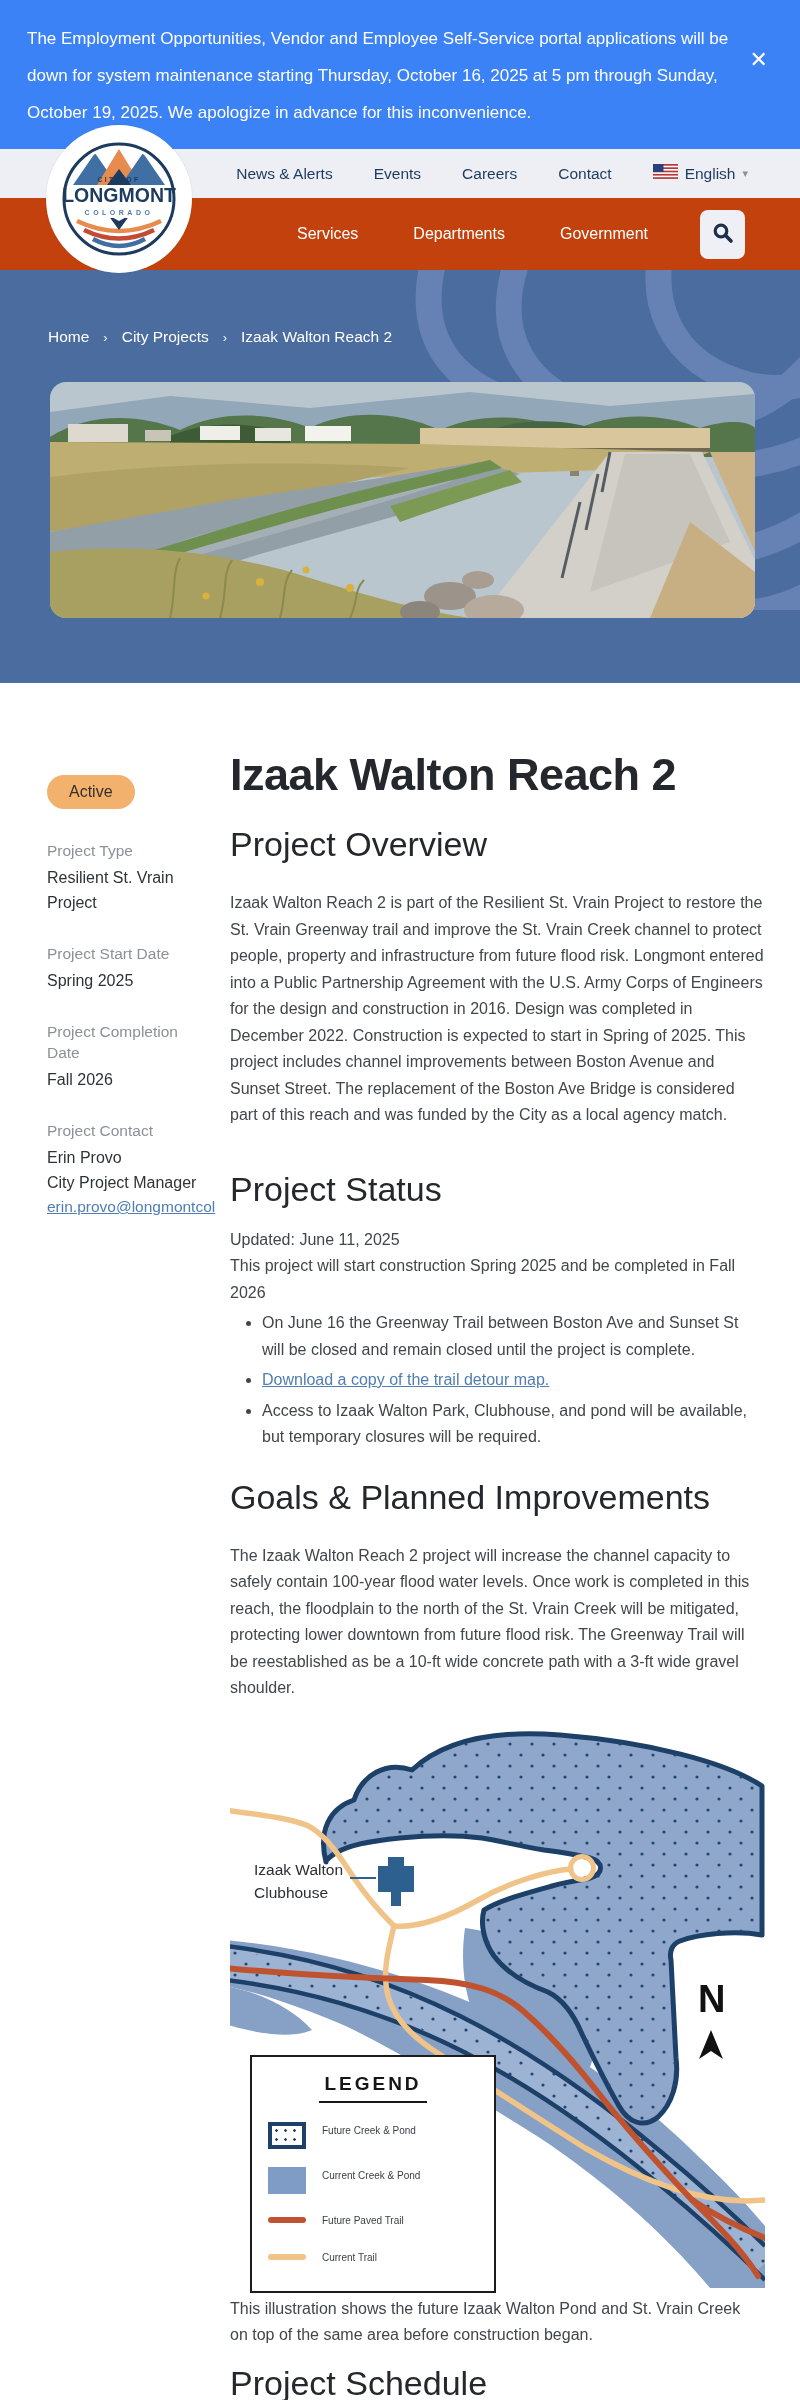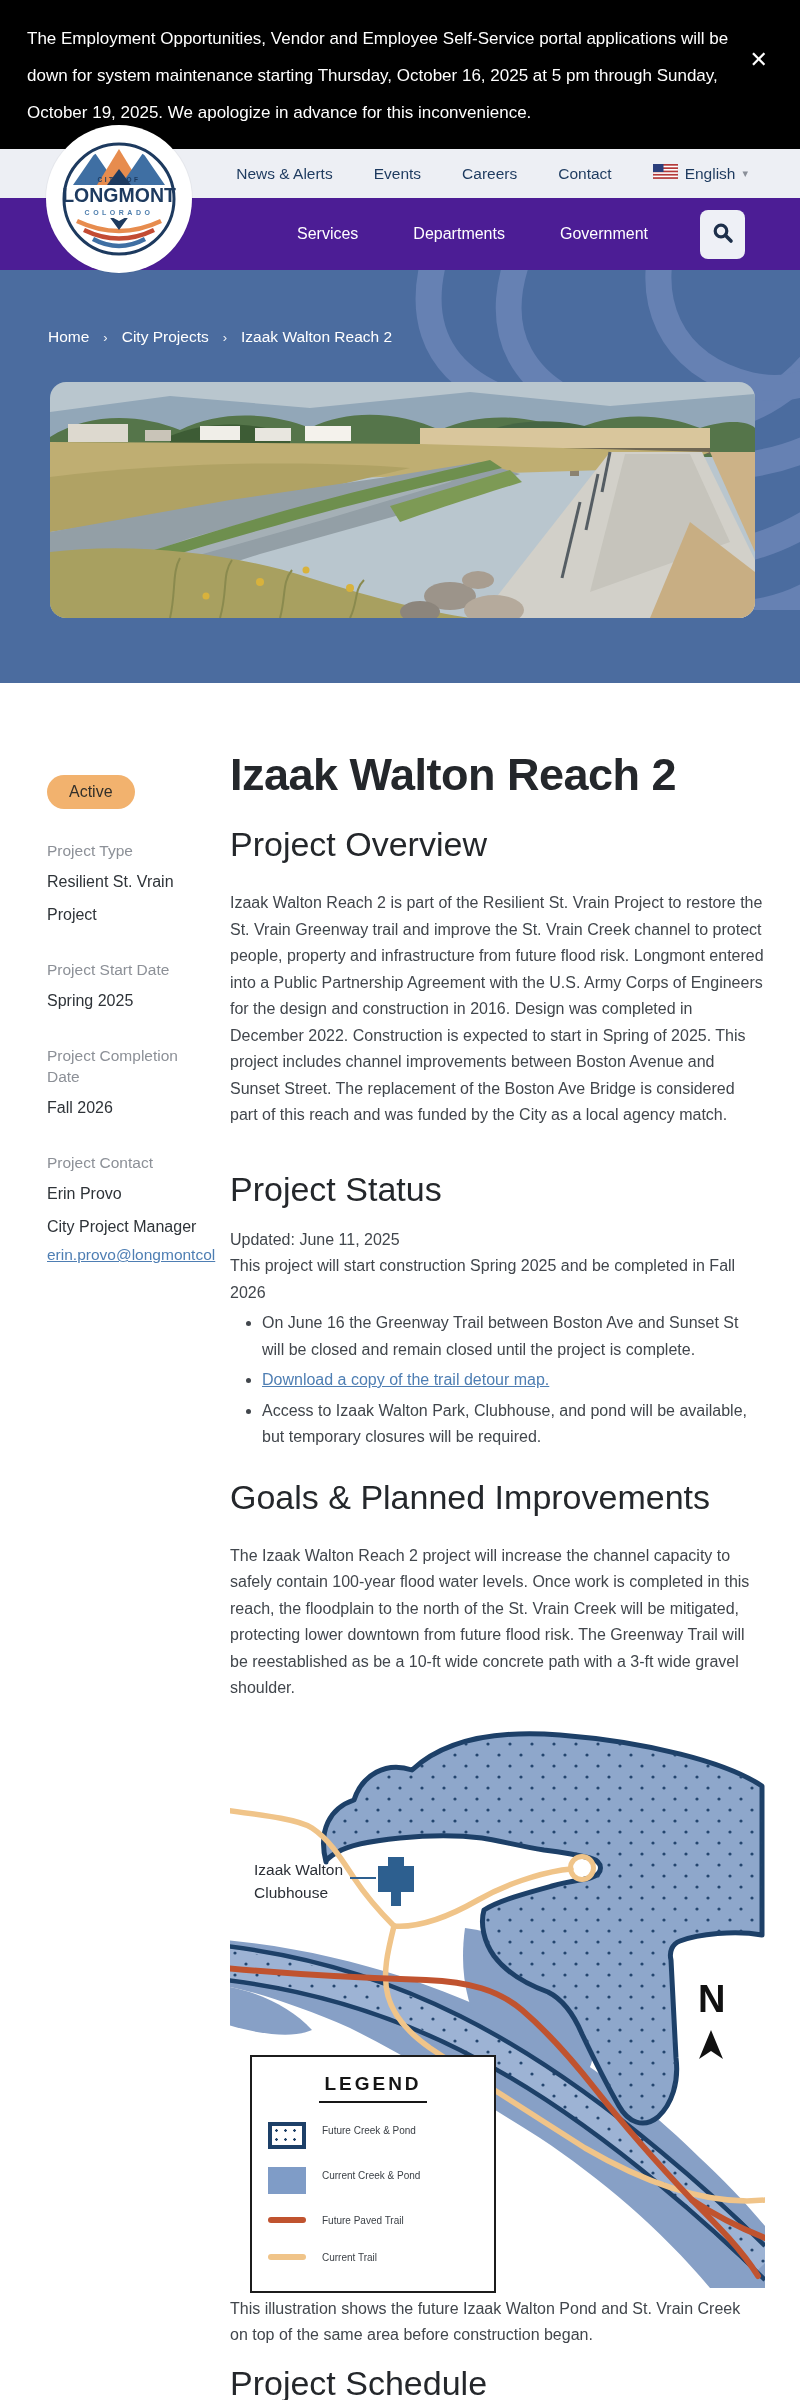--- a/index.html
+++ b/index.html
@@ -4,32 +4,32 @@
 <style>
   * { box-sizing: border-box; }
   html,body { margin:0; padding:0; }
   body {
     width:800px; height:2400px; overflow:hidden; position:relative;
     font-family:"Liberation Sans", sans-serif; background:#fff; color:#41464c;
   }
   .page { position:relative; width:800px; height:2400px; overflow:hidden; }
 
   
-  .alert { background:#000000; color:#fff; min-height:119px; padding:20px 70px 18px 27px; position:relative; }
+  .alert { background:#3b82f6; color:#fff; min-height:119px; padding:20px 70px 18px 27px; position:relative; }
   .alert-msg { font-size:17px; line-height:37px; max-width:705px; }
   .alert-close { position:absolute; right:26px; top:48px; font-size:22px; color:#fff; cursor:pointer; line-height:1; background:none; border:none; font-family:inherit; }
 
   
   .utilnav { background:#edeff4; height:49px; display:flex; align-items:center; justify-content:flex-end; gap:41px; padding-right:52px;padding-left:22px; }
   .utilnav a { color:#1d3a5f; font-size:15.5px; font-weight:500; text-decoration:none; }
   .lang { display:flex; align-items:center; gap:7px; color:#1d3a5f; font-size:15.5px; font-weight:500; cursor:pointer; }
   .lang .caret { color:#8a8f98; font-size:11px; }
 
   
-  .mainnav { background:#4c1d95; height:72px; display:flex; align-items:center; position:relative; }
+  .mainnav { background:#c2410c; height:72px; display:flex; align-items:center; position:relative; }
   .navlinks { display:flex; gap:55px; margin-left:297px; }
   .navlinks a { color:#fff; font-size:16px; text-decoration:none; }
   .search-btn { margin-left:auto; margin-right:55px; width:45px; height:49px; background:#eef0f6; border:none; border-radius:8px; display:flex; align-items:center; justify-content:center; cursor:pointer; }
 
   
   .logo { position:absolute; left:46px; top:125px; width:146px; height:148px; background:#fff; border-radius:50%; z-index:6;
           display:flex; align-items:center; justify-content:center; box-shadow:0 0 0 1px rgba(0,0,0,0.03); }
 
   
   .hero { background:#4b6c9f; height:413px; position:relative; overflow:hidden; }
@@ -39,21 +39,21 @@
   .breadcrumb .sep { font-size:13px; opacity:.9; }
   .hero-photo { position:absolute; left:50px; top:112px; width:705px; height:236px; border-radius:16px; overflow:hidden; z-index:2; }
 
   
   .content { display:flex; padding:65px 35px 0 47px; }
   .sidebar { width:183px; flex:none; padding-top:27px; padding-right:20px; }
   .badge { display:inline-block; background:#f2b26e; color:#33302a; font-size:16px; padding:8px 22px; border-radius:19px; }
   .fgroup { margin-top:28px; }
   .fgroup:first-of-type { margin-top:31px; }
   .flabel { color:#8c9097; font-size:15.5px; line-height:21px; margin-bottom:4px; }
-  .fvalue { color:#2e3338; font-size:16px; line-height:33px; }
+  .fvalue { color:#2e3338; font-size:16px; line-height:25px; }
   .email-link { color:#4e7eb3; font-size:15.5px; line-height:23px; white-space:nowrap; display:block; text-decoration:underline; }
 
   .main { flex:1; min-width:0; }
   h1 { font-size:45px; font-weight:700; color:#24272b; margin:0 0 8px 0; line-height:1.2; letter-spacing:-0.5px; }
   h2 { font-size:34px; font-weight:500; color:#24272b; margin:0; line-height:2.0; }
   .main p { font-size:16px; line-height:26.5px; margin:12px 0 26px 0; }
   .main p.tight { margin:4px 0 0 0; }
   .main p.intro { margin:0 0 2px 0; }
   .main ul { margin:0 0 12px 0; padding-left:28px; }
   .main li { font-size:16px; line-height:26.5px; margin:4px; }

